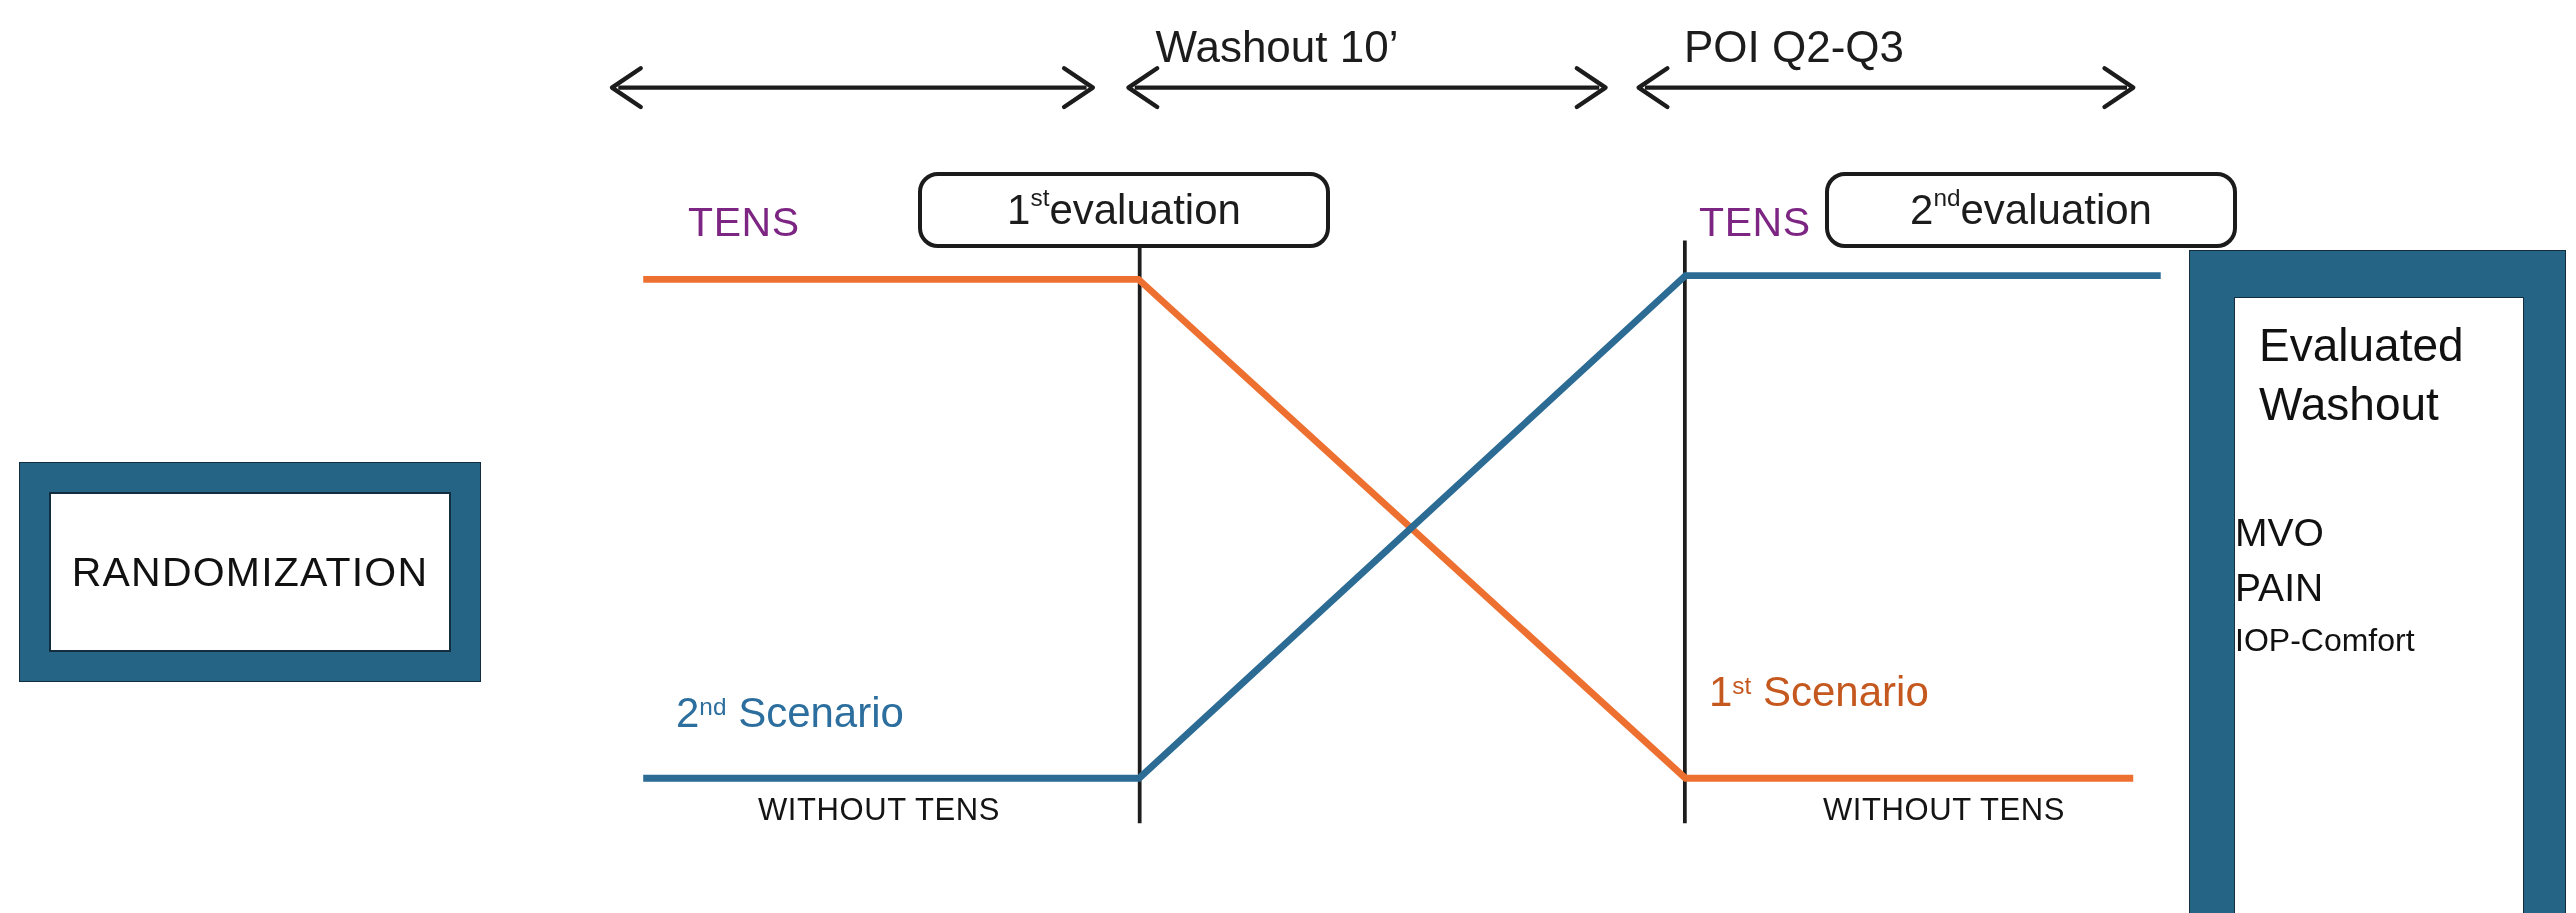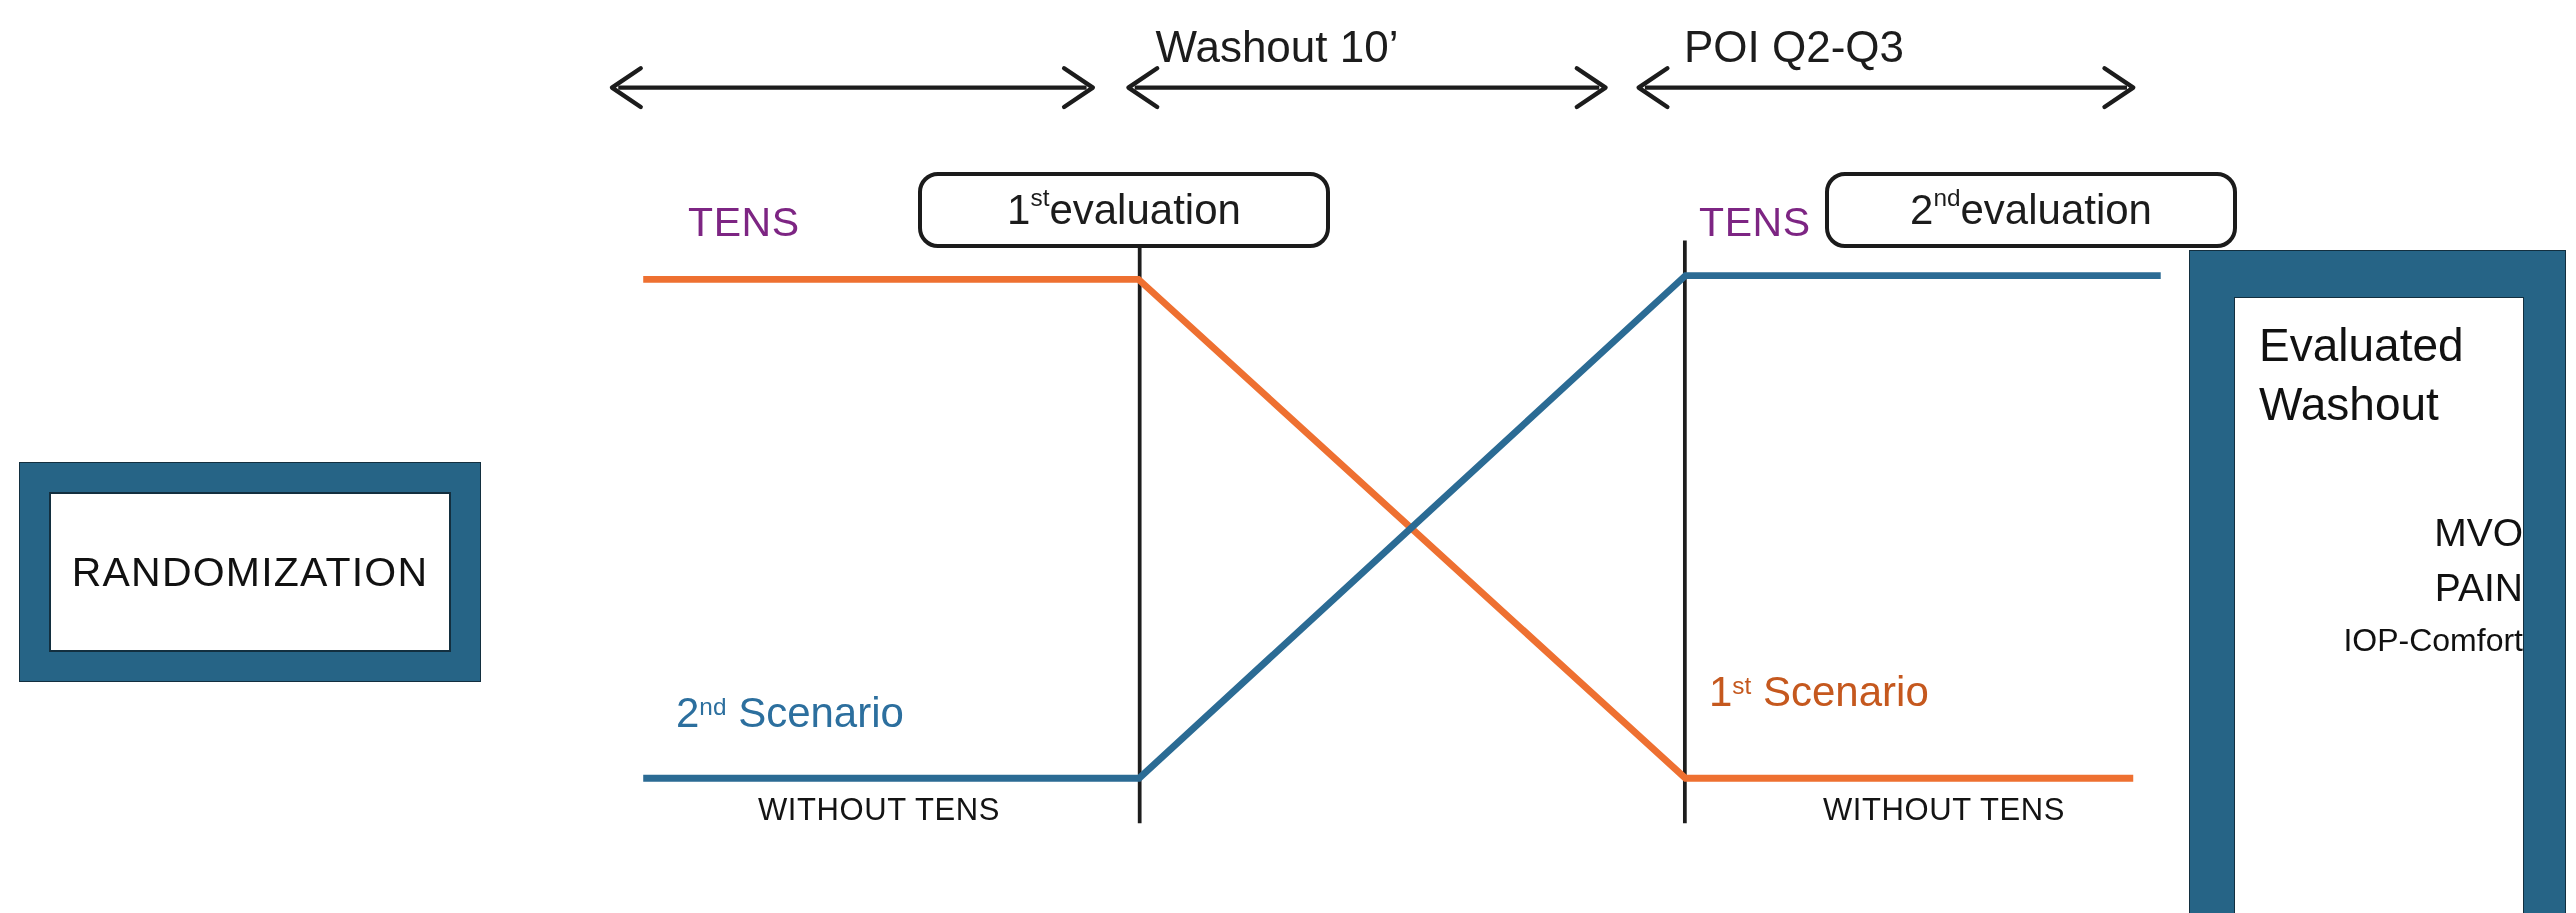--- a/index.html
+++ b/index.html
@@ -44,21 +44,21 @@
   }
   .frame-inner{
     position:absolute;box-sizing:border-box;background:#fff;border:2.5px solid var(--frame-outline);
   }
   .rand-box{left:19px;top:462px;width:462px;height:220px;}
   .rand-inner{inset:29px;display:flex;align-items:center;justify-content:center;}
   .rand-text{font-size:41px;letter-spacing:1.2px;color:#111;}
   .outcomes-box{left:2189px;top:250px;width:377px;height:759px;}
   .outcomes-inner{inset:46px 41px 37px 44px;border-width:1.9px;}
   .outcomes-title{margin:17.5px 0 0 24px;font-size:46px;line-height:1.3;color:#111;}
-  .outcomes-items{margin-top:70px;text-align:right;color:#111;}
+  .outcomes-items{margin-top:70px;text-align:left;color:#111;}
   .outcome-item{font-size:39px;line-height:1.42;}
   .outcome-item-small{font-size:32px;line-height:1.55;}
 </style>
 </head>
 <body>
 
 <div class="canvas">
 
   <svg class="wires" viewBox="0 0 4125 1463" aria-hidden="true">
 

